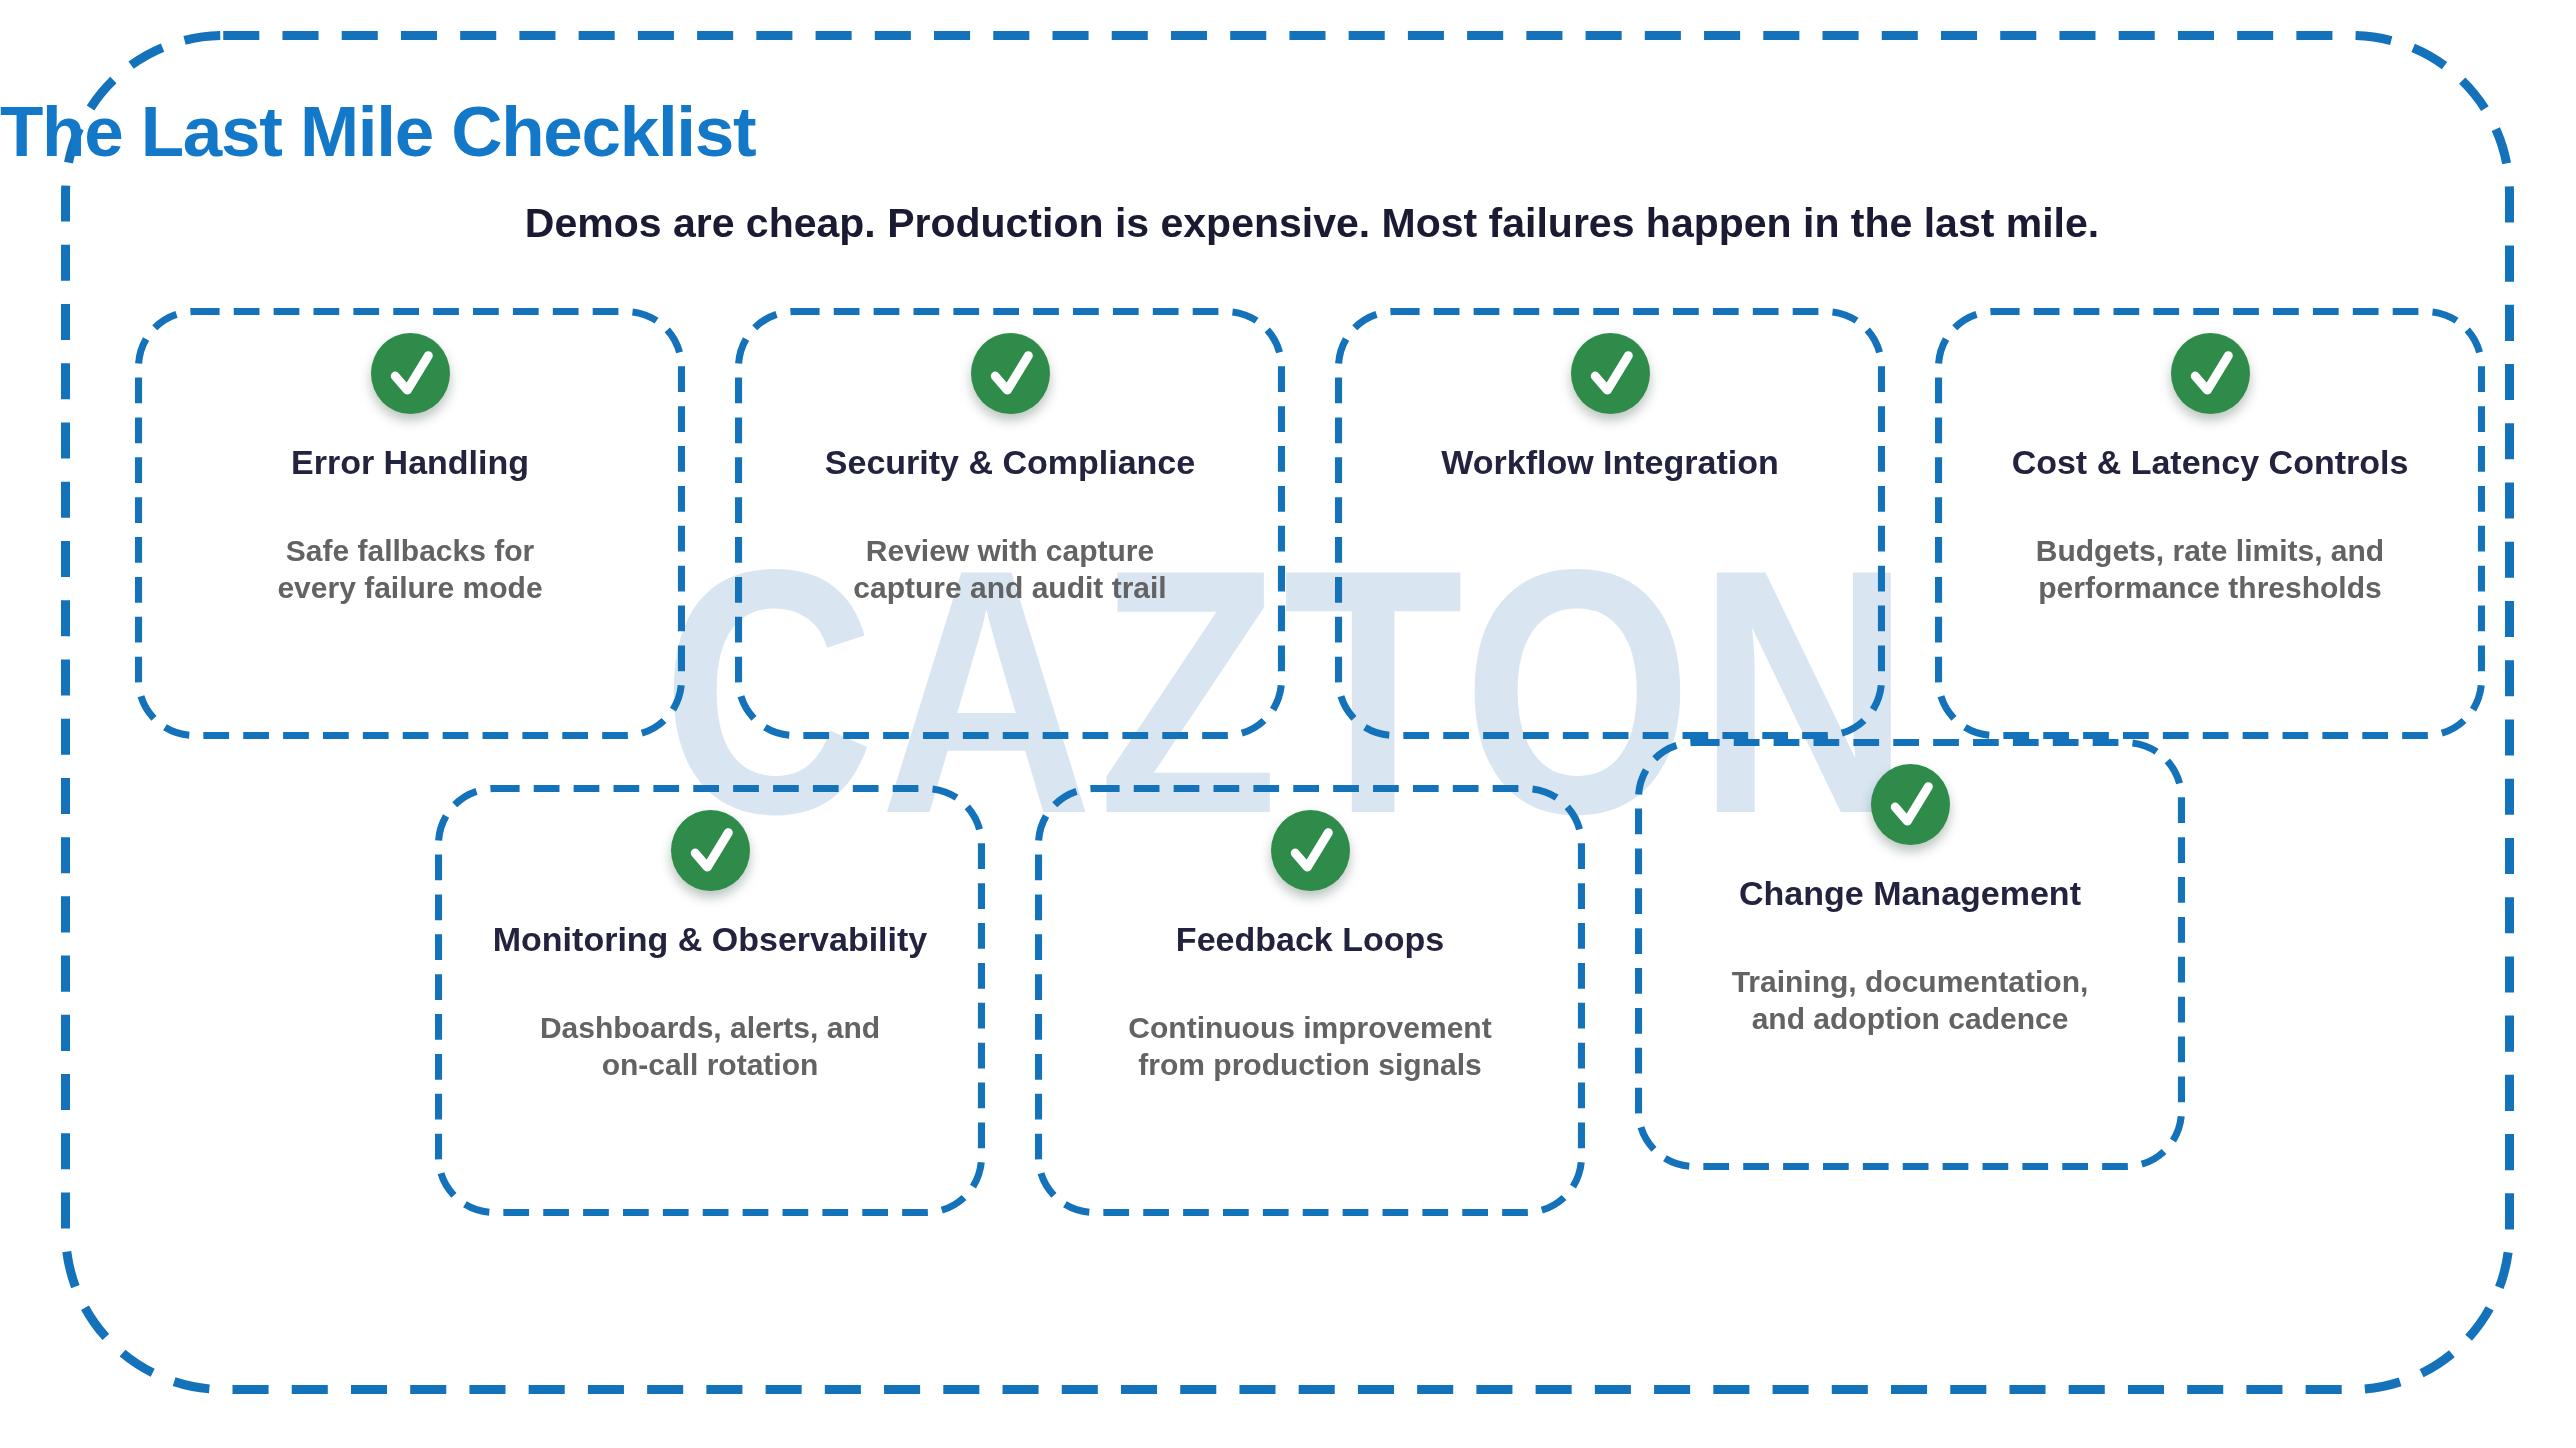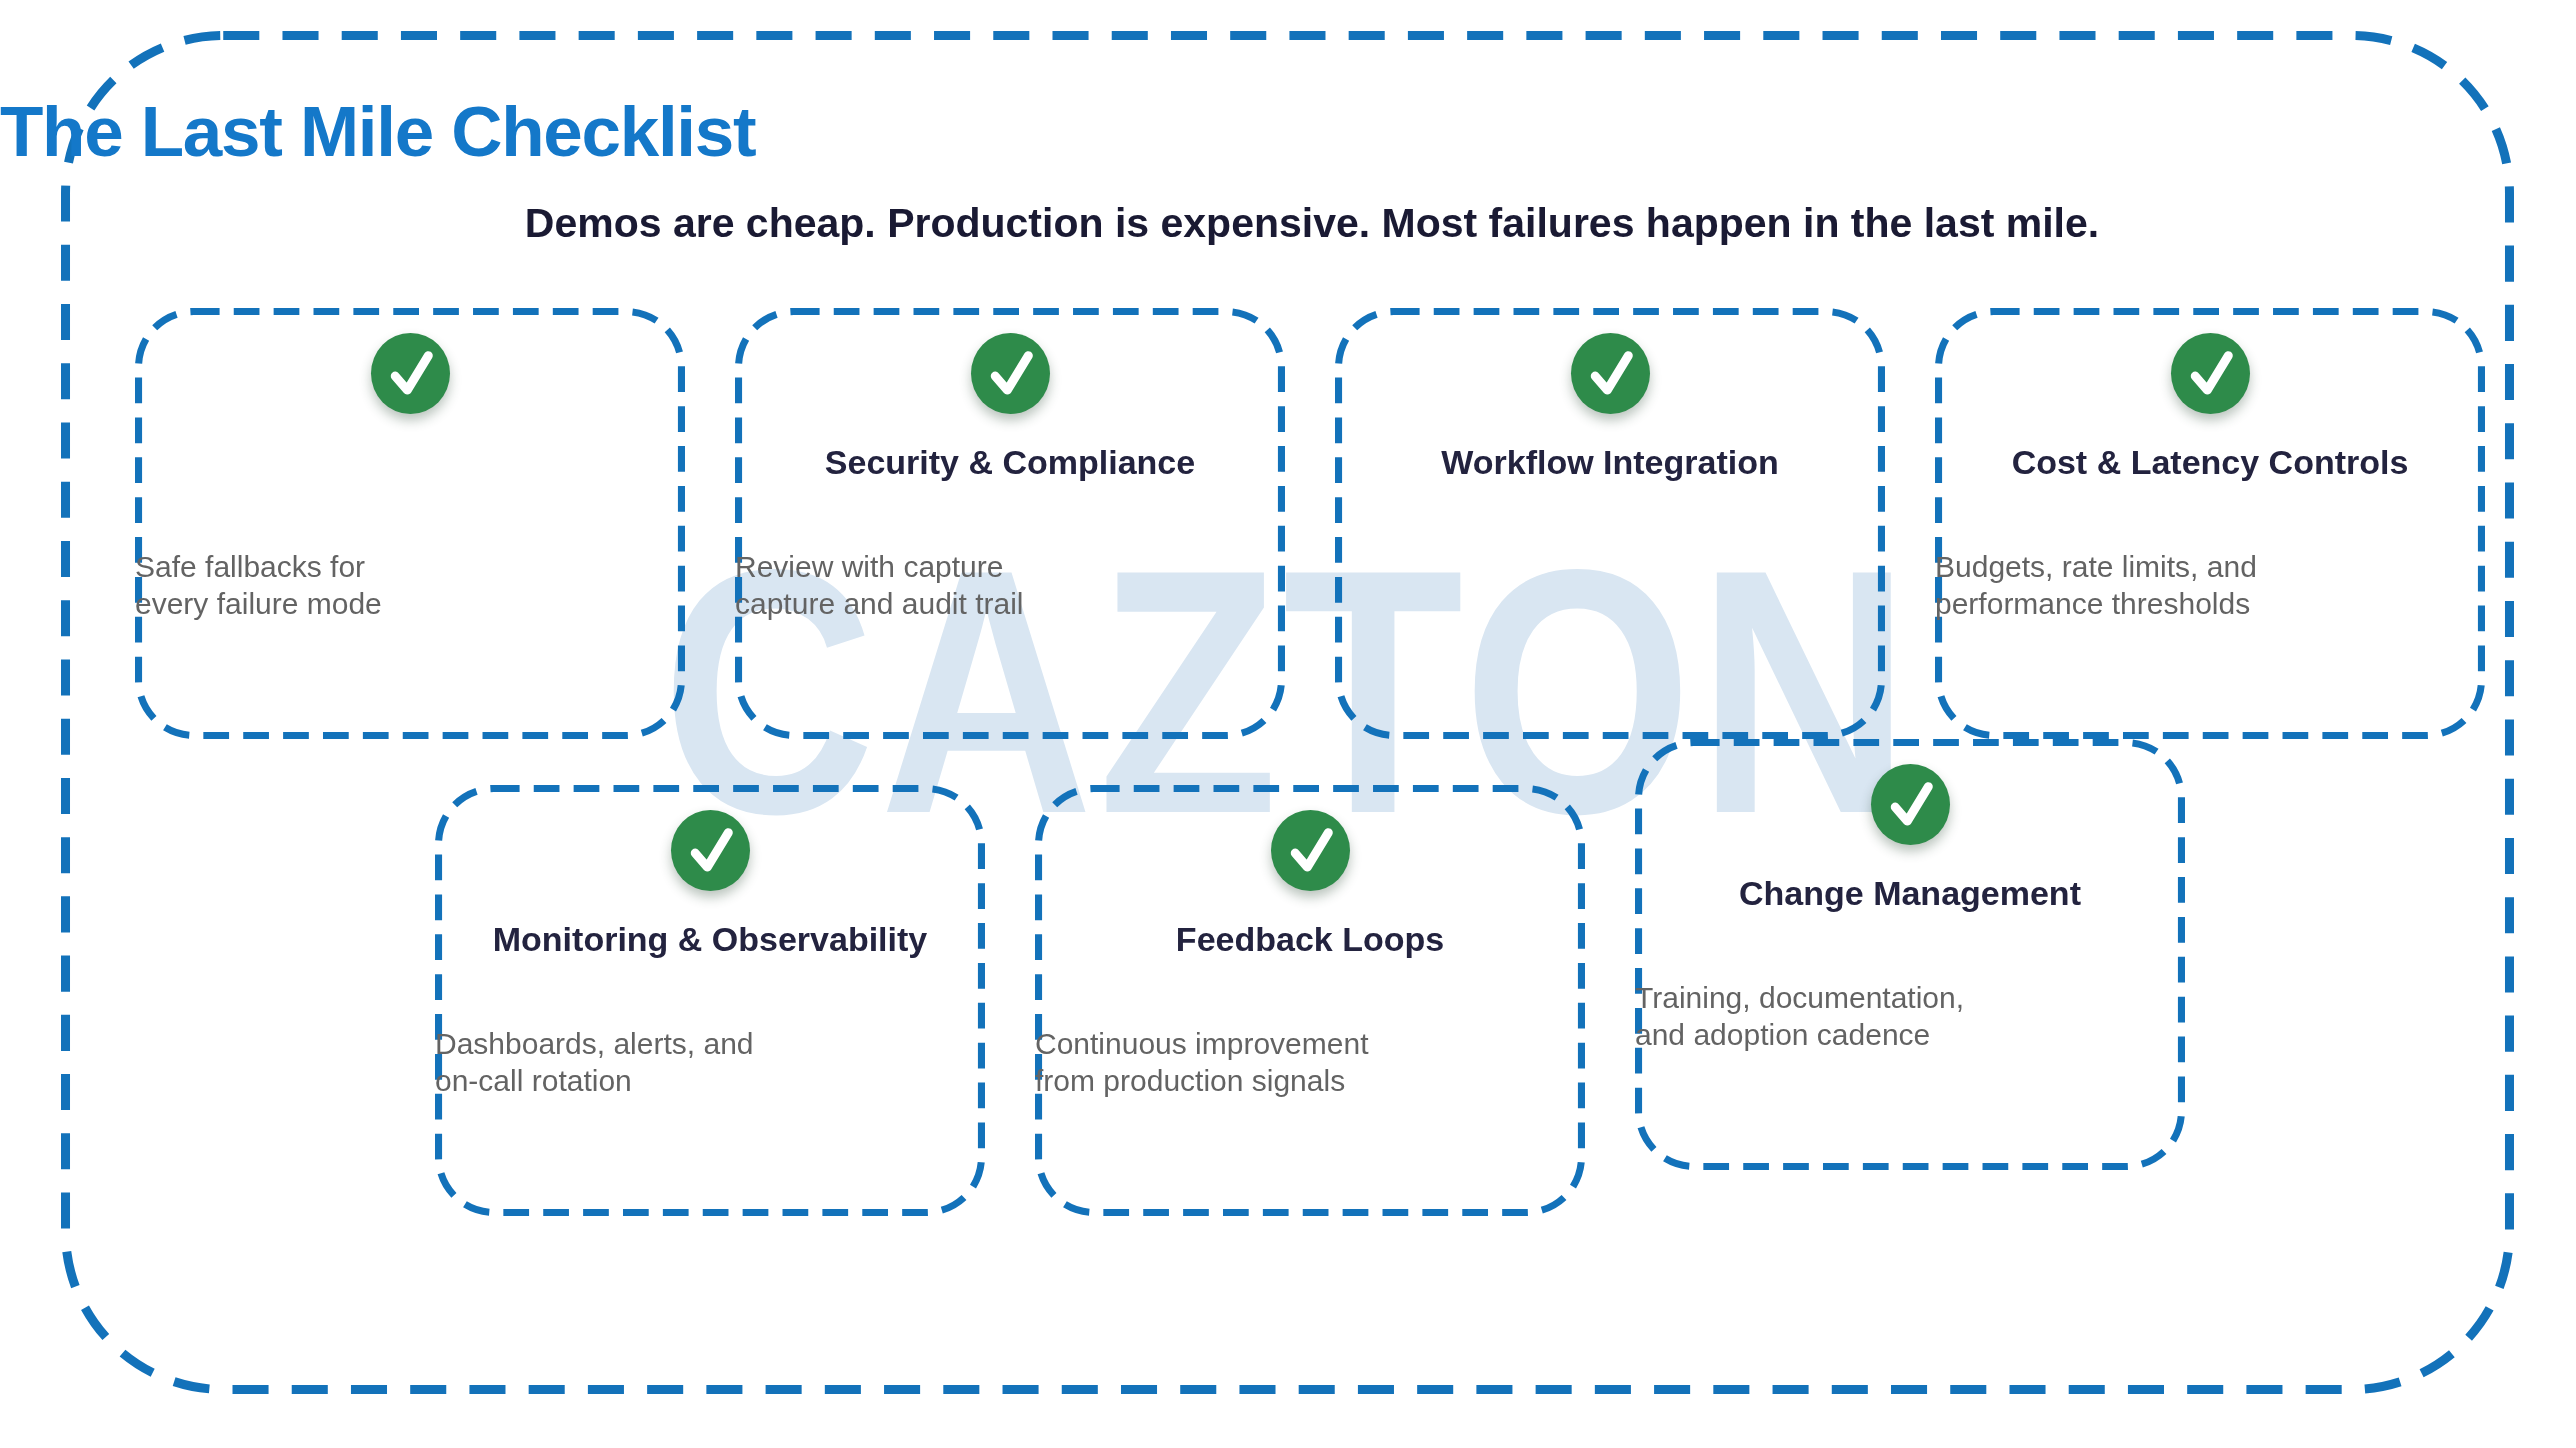--- a/index.html
+++ b/index.html
@@ -53,22 +53,22 @@
   }
   .check svg{width:100%;height:100%;}
   .check path{fill:none;stroke:#ffffff;stroke-width:14;stroke-linecap:round;stroke-linejoin:round;}
 
   .card-title{
     position:absolute;left:0;top:122px;width:100%;height:64px;line-height:64px;
     text-align:center;font-size:34px;font-weight:700;color:var(--heading-navy);
   }
   .card-desc{
     position:absolute;left:0;top:224px;width:100%;
-    text-align:left;font-size:30px;line-height:37px;font-weight:400;
-    color:var(--body-gray);white-space:pre-line;margin-top:16px;
+    text-align:center;font-size:30px;line-height:37px;font-weight:700;
+    color:var(--body-gray);white-space:pre-line;
   }
 </style>
 </head>
 <body>
 
 <svg class="outer-border" viewBox="0 0 3810 2117" aria-hidden="true">
   <rect x="7" y="7" width="3796" height="2103" rx="245"></rect>
 </svg>
 
 <h1 class="page-title">The Last Mile Checklist</h1>
@@ -80,20 +80,21 @@
 
 <div class="card" style="left:135px;top:308px;">
   <svg class="card-border" viewBox="0 0 855 670">
       <rect x="5.5" y="5.5" width="844" height="659" rx="86"></rect>
     </svg>
   <div class="check">
     <svg viewBox="0 0 124 124">
         <path d="M38 66 L57 88 L90 34"></path>
       </svg>
   </div>
+  <div class="card-title">Error Handling</div>
   <div class="card-desc">Safe fallbacks for
 every failure mode</div>
 </div>
 
 <div class="card" style="left:735px;top:308px;">
   <svg class="card-border" viewBox="0 0 855 670">
       <rect x="5.5" y="5.5" width="844" height="659" rx="86"></rect>
     </svg>
   <div class="check">
     <svg viewBox="0 0 124 124">

